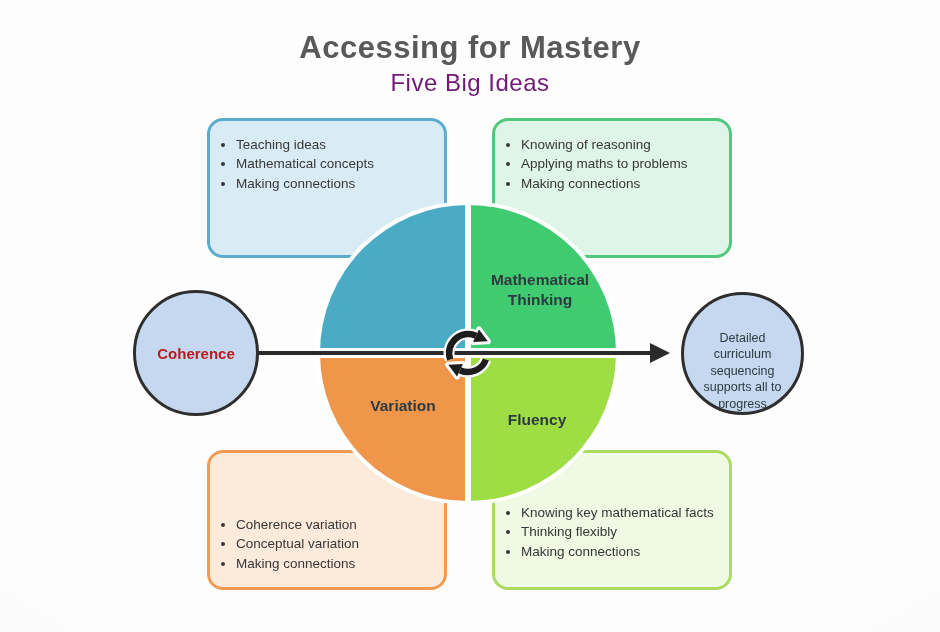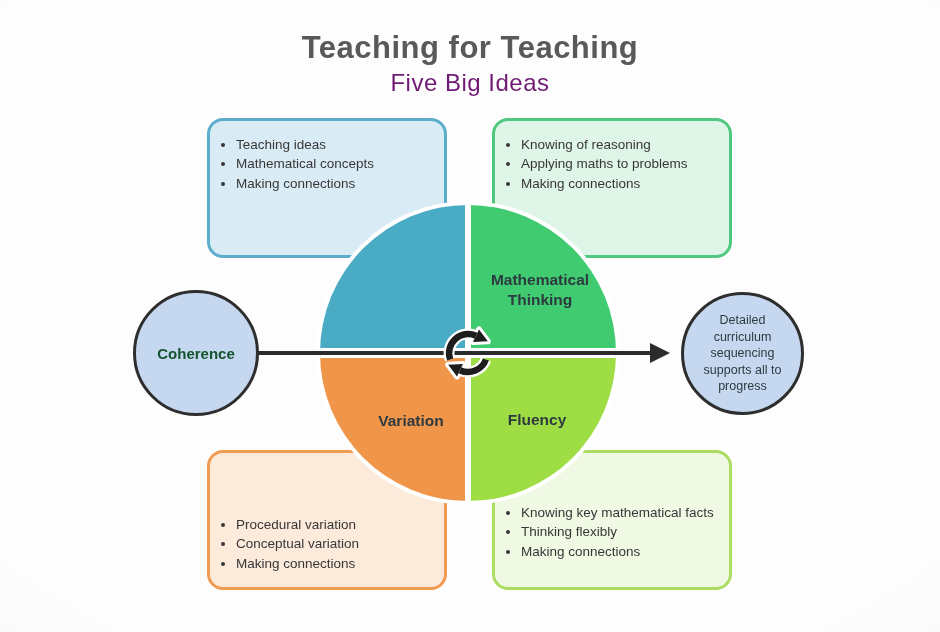--- a/index.html
+++ b/index.html
@@ -32,68 +32,68 @@
   }
   .pie .vgap{position:absolute;left:calc(50% - 3px);top:0;bottom:0;width:6px;background:#fff;}
   .pie .hgap{position:absolute;top:calc(50% - 5px);left:0;right:0;height:10px;background:#fff;}
   .quad-label{
     position:absolute;transform:translate(-50%,-50%);text-align:center;
     font-weight:bold;font-size:15.5px;color:#2d3a40;line-height:1.3;white-space:nowrap;
   }
   .quad-label span{display:block;}
   .ql-rep{left:70px;top:84px;}
   .ql-math{left:220px;top:85px;}
-  .ql-var{left:83px;top:216px;margin-left:8px;}
+  .ql-var{left:83px;top:201px;}
   .ql-flu{left:217px;top:215px;}
 
   
   .arrow-line{position:absolute;left:258px;top:351px;width:394px;height:4px;background:#2b2b2b;z-index:4;}
   .arrow-head{position:absolute;left:650px;top:343px;width:0;height:0;z-index:4;
     border-top:10px solid transparent;border-bottom:10px solid transparent;border-left:20px solid #2b2b2b;}
 
   
   .side-circle{
     position:absolute;border-radius:50%;background:#c6d8ef;border:3px solid #2e2e2e;box-sizing:border-box;
     display:flex;align-items:center;justify-content:center;text-align:center;z-index:5;
   }
   .circle-left{left:133px;top:290px;width:126px;height:126px;}
-  .circle-left .lbl{font-weight:bold;font-size:15px;color:#14532d;}
-  .circle-right{left:681px;top:292px;width:123px;height:123px;}
+  .circle-left .lbl{font-weight:bold;font-size:15px;color:#b91c1c;}
+  .circle-right{left:681px;top:292px;width:123px;height:123px;align-items:flex-end;}
   .circle-right .lbl{font-size:12.5px;color:#2d3a40;line-height:1.32;width:98px;}
 
   
   .cycle{position:absolute;left:432px;top:319px;width:72px;height:68px;z-index:6;}
 </style>
 </head>
 <body>
 
 <div class="stage">
 
   <div class="heading">
-    <div class="title">Teaching for Teaching</div>
+    <div class="title">Accessing for Mastery</div>
     <div class="subtitle">Five Big Ideas</div>
   </div>
 
   <div class="box box-tl">
     <ul>
         <li>Teaching ideas</li>
         <li>Mathematical concepts</li>
         <li>Making connections</li>
       </ul>
   </div>
   <div class="box box-tr">
     <ul>
         <li>Knowing of reasoning</li>
         <li>Applying maths to problems</li>
         <li>Making connections</li>
       </ul>
   </div>
   <div class="box box-bl">
     <ul>
-        <li>Procedural variation</li>
+        <li>Coherence variation</li>
         <li>Conceptual variation</li>
         <li>Making connections</li>
       </ul>
   </div>
   <div class="box box-br">
     <ul>
         <li>Knowing key mathematical facts</li>
         <li>Thinking flexibly</li>
         <li>Making connections</li>
       </ul>

